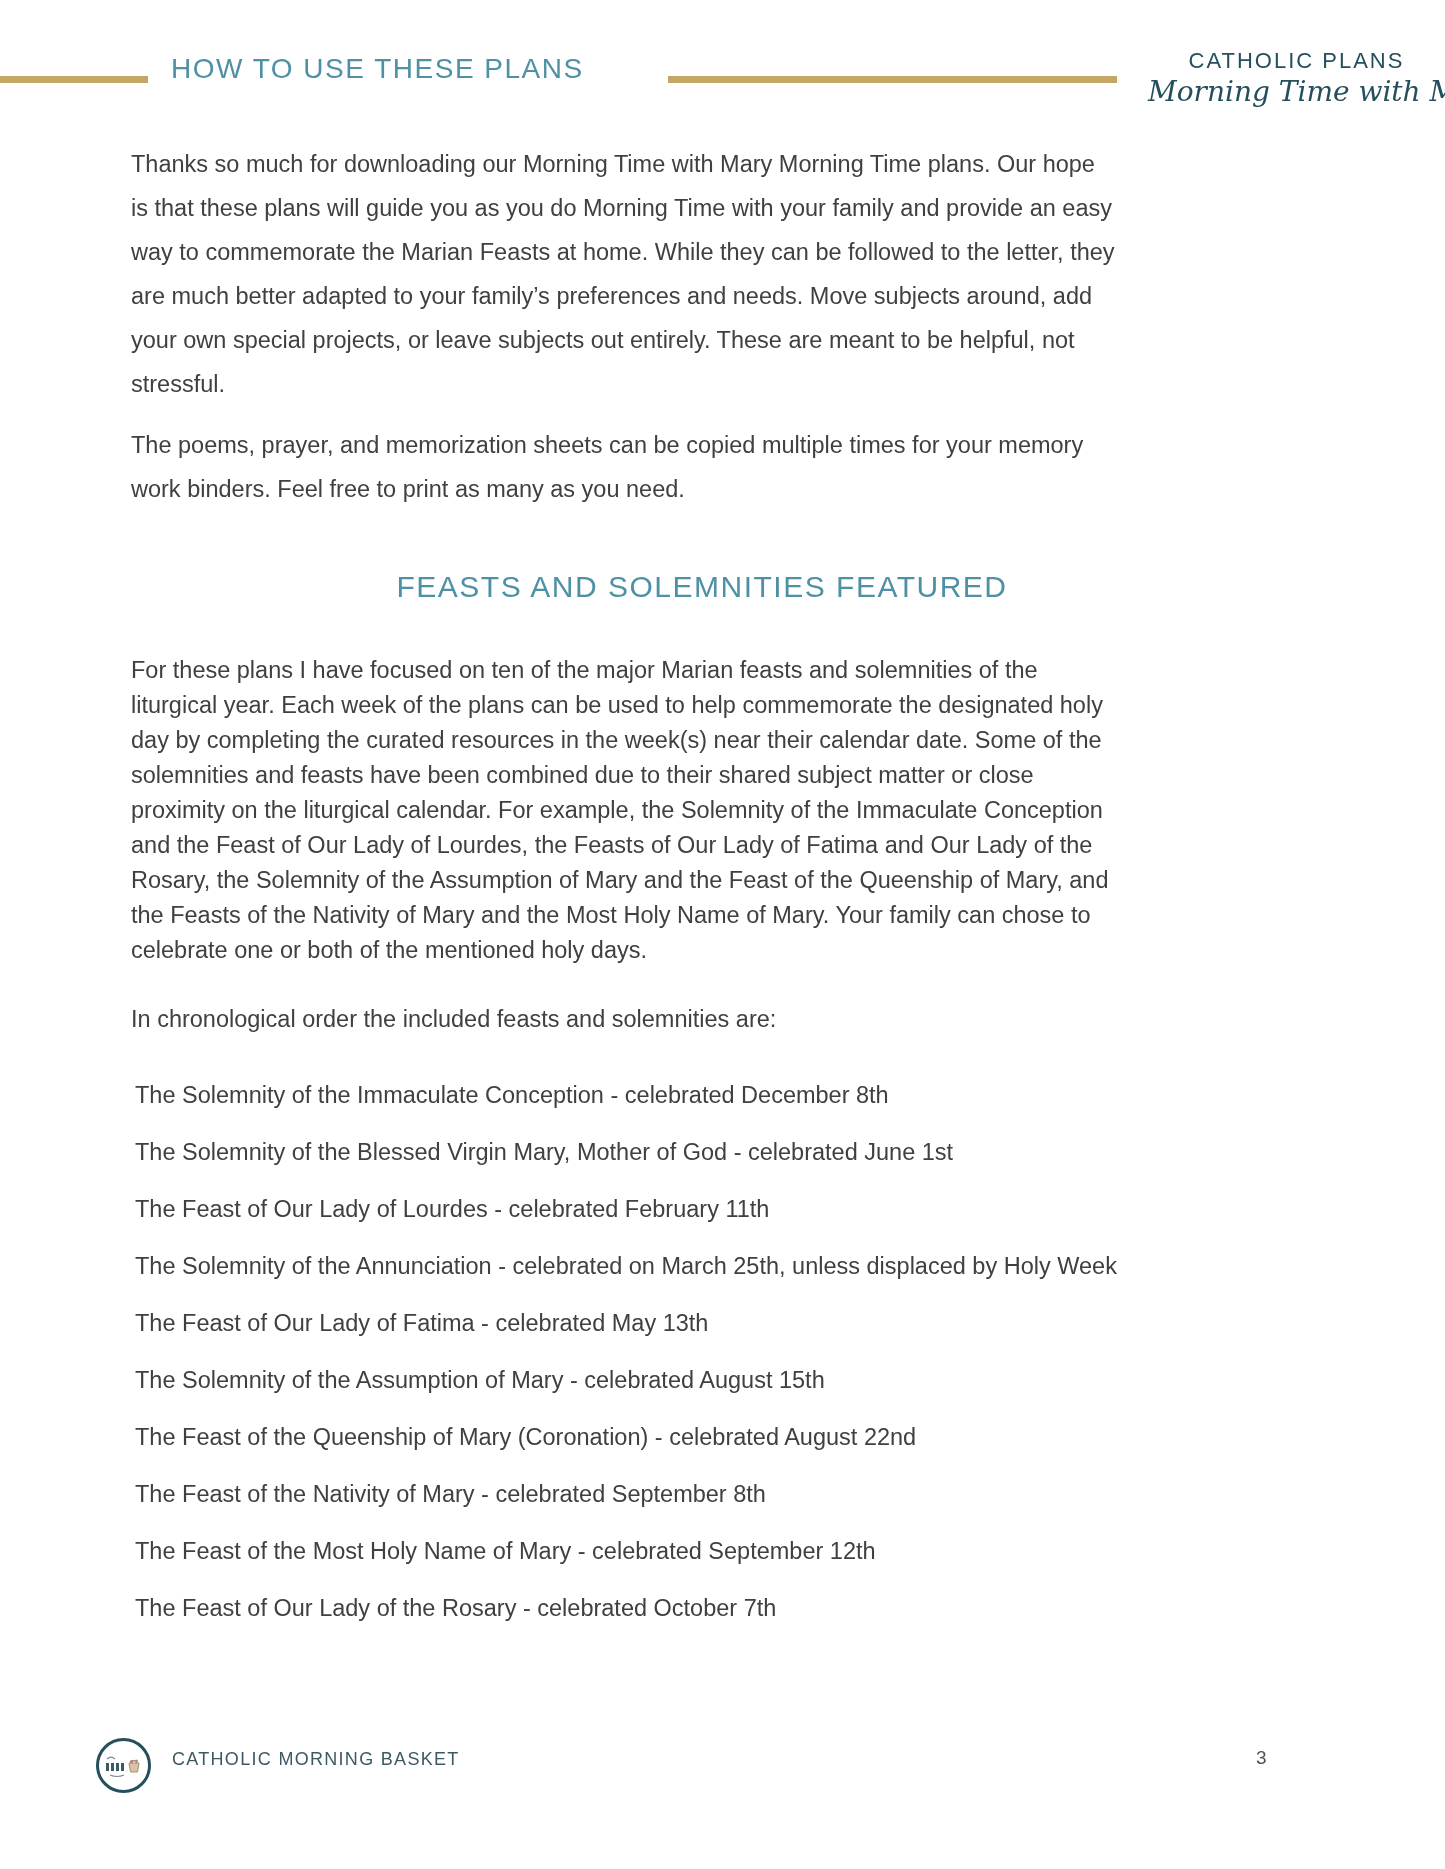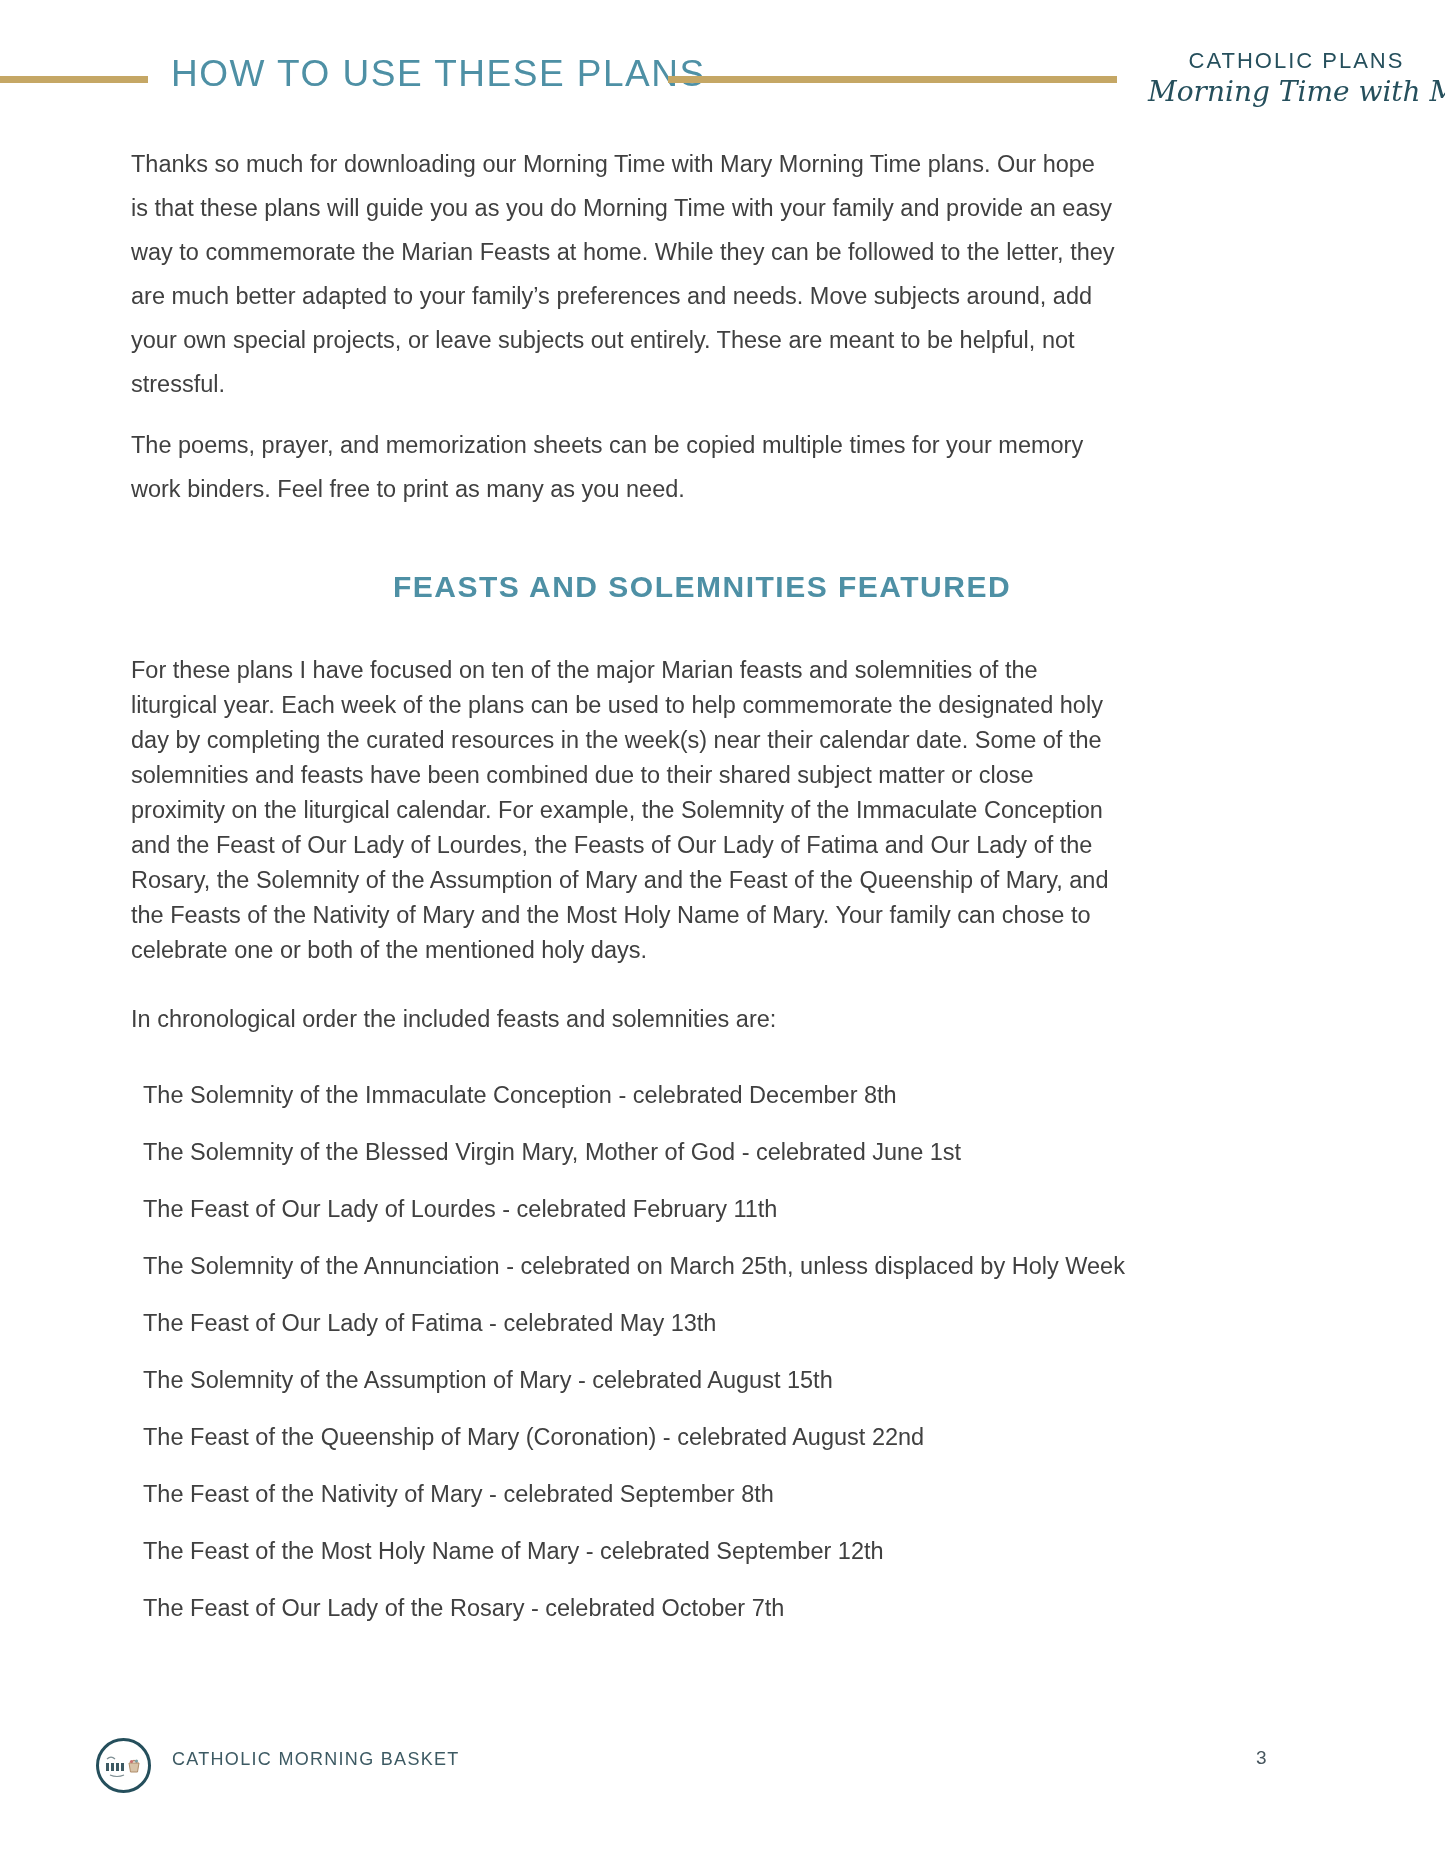--- a/index.html
+++ b/index.html
@@ -21,21 +21,21 @@
     color:var(--body-text);
     overflow:hidden;
   }
 
   
   .rule{position:absolute;height:7px;background:var(--gold);}
   .rule-left{left:0;top:76px;width:148px;}
   .rule-mid{left:668px;top:76px;width:449px;}
   .page-title{
     position:absolute;left:171px;top:53px;margin:0;
-    font-size:37px;font-weight:400;letter-spacing:1.5px;
+    font-size:28px;font-weight:400;letter-spacing:1.5px;
     color:var(--teal);white-space:nowrap;
   }
   .brand{position:absolute;left:1148px;top:48px;width:297px;text-align:center;}
   .brand-name{
     font-size:22px;letter-spacing:2px;font-weight:500;
     color:var(--dark-teal);white-space:nowrap;
   }
   .brand-tagline{
     font-family:"DejaVu Serif",serif;font-style:italic;
     font-size:28px;color:var(--dark-teal);margin-top:1px;white-space:nowrap;
@@ -44,26 +44,26 @@
   
   .content{
     position:absolute;left:131px;top:142px;width:1142px;
     font-size:23.5px;
   }
   .content p{margin:0;white-space:pre-line;}
   .para-loose{line-height:44px;}
   .para-2{margin-top:17px !important;}
   .section-heading{
     margin:57px 0 0;text-align:center;
-    font-size:30px;font-weight:700;letter-spacing:1.5px;
+    font-size:30px;font-weight:400;letter-spacing:1.5px;
     color:var(--teal);line-height:38px;
   }
   .para-tight{line-height:35px;margin-top:47px !important;}
   .list-intro{line-height:35px;margin-top:34px !important;}
-  .feast-list{list-style:none;margin:45px 12px 0;padding:0;}
+  .feast-list{list-style:none;margin:45px 4px 0;padding:0;}
   .feast-list li{line-height:26px;margin:0 0 31px;}
 
   
   .logo-circle{
     position:absolute;left:95px;top:1737px;width:57px;height:57px;
   }
   .footer-brand{
     position:absolute;left:172px;top:1747px;
     font-size:18px;font-weight:400;letter-spacing:1.3px;
     color:var(--footer-text);line-height:24px;white-space:nowrap;

